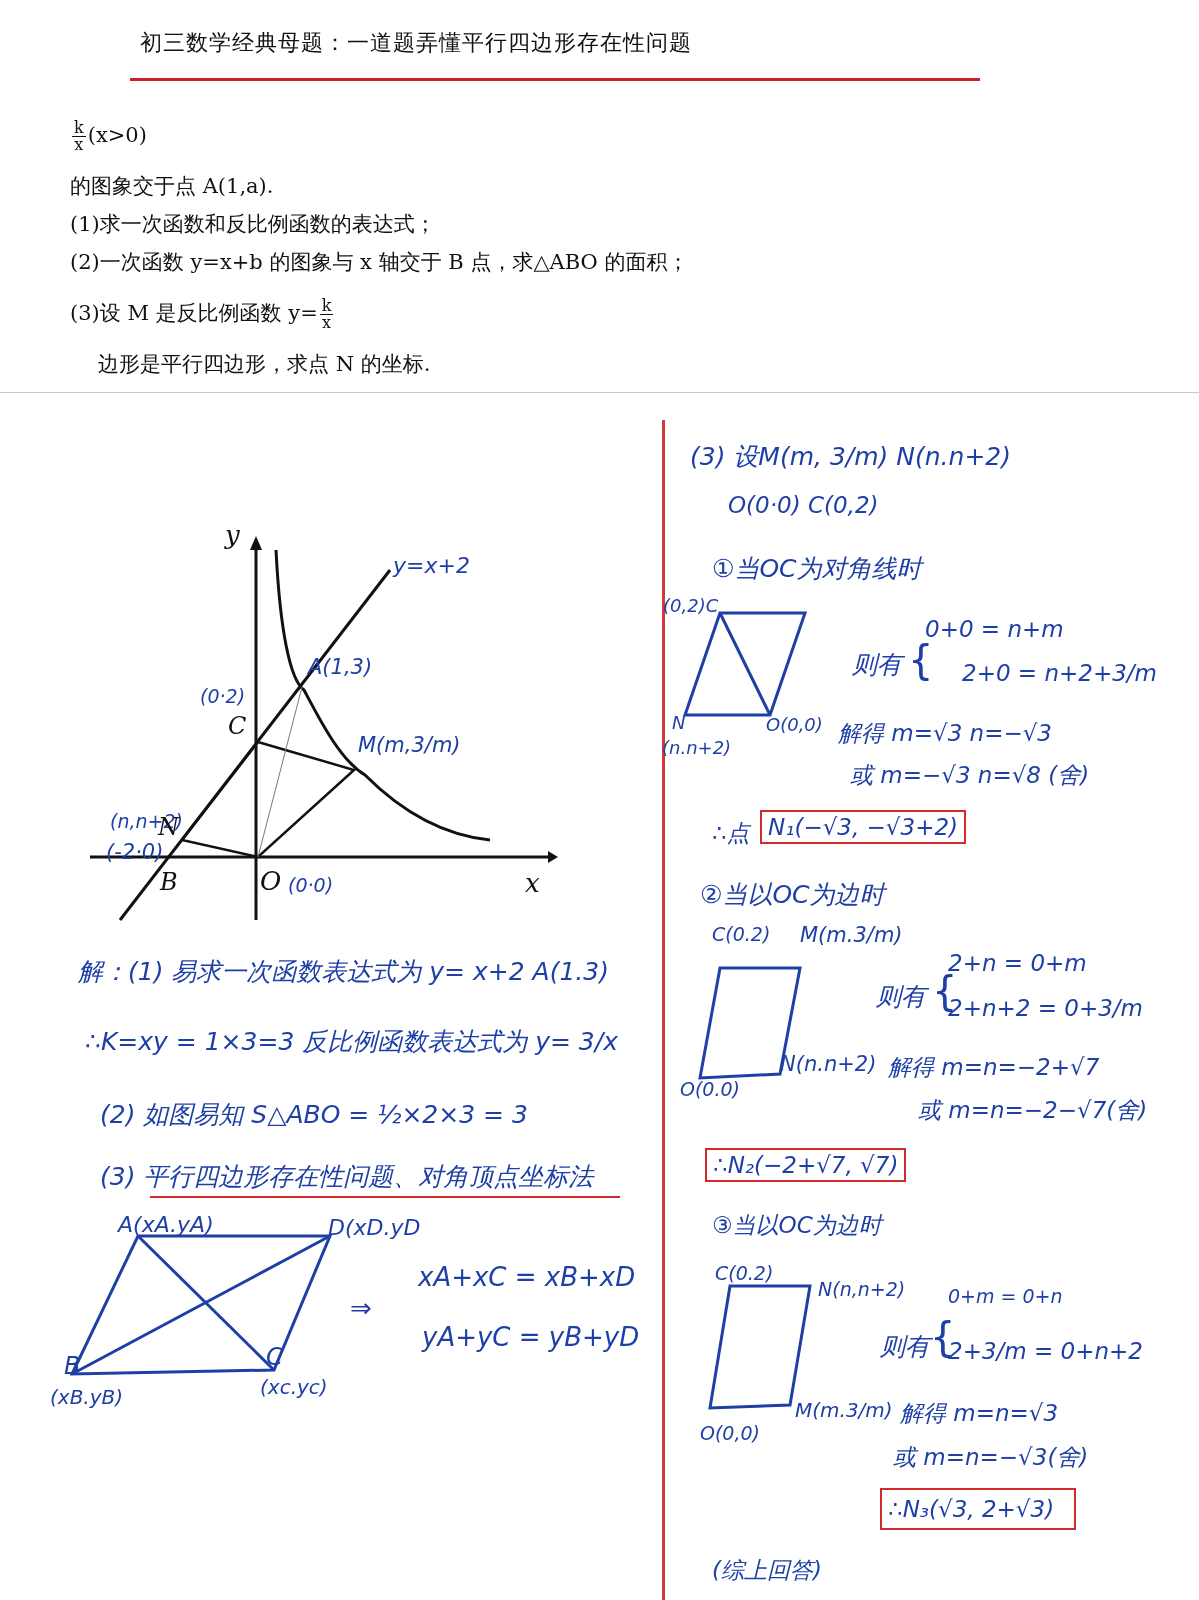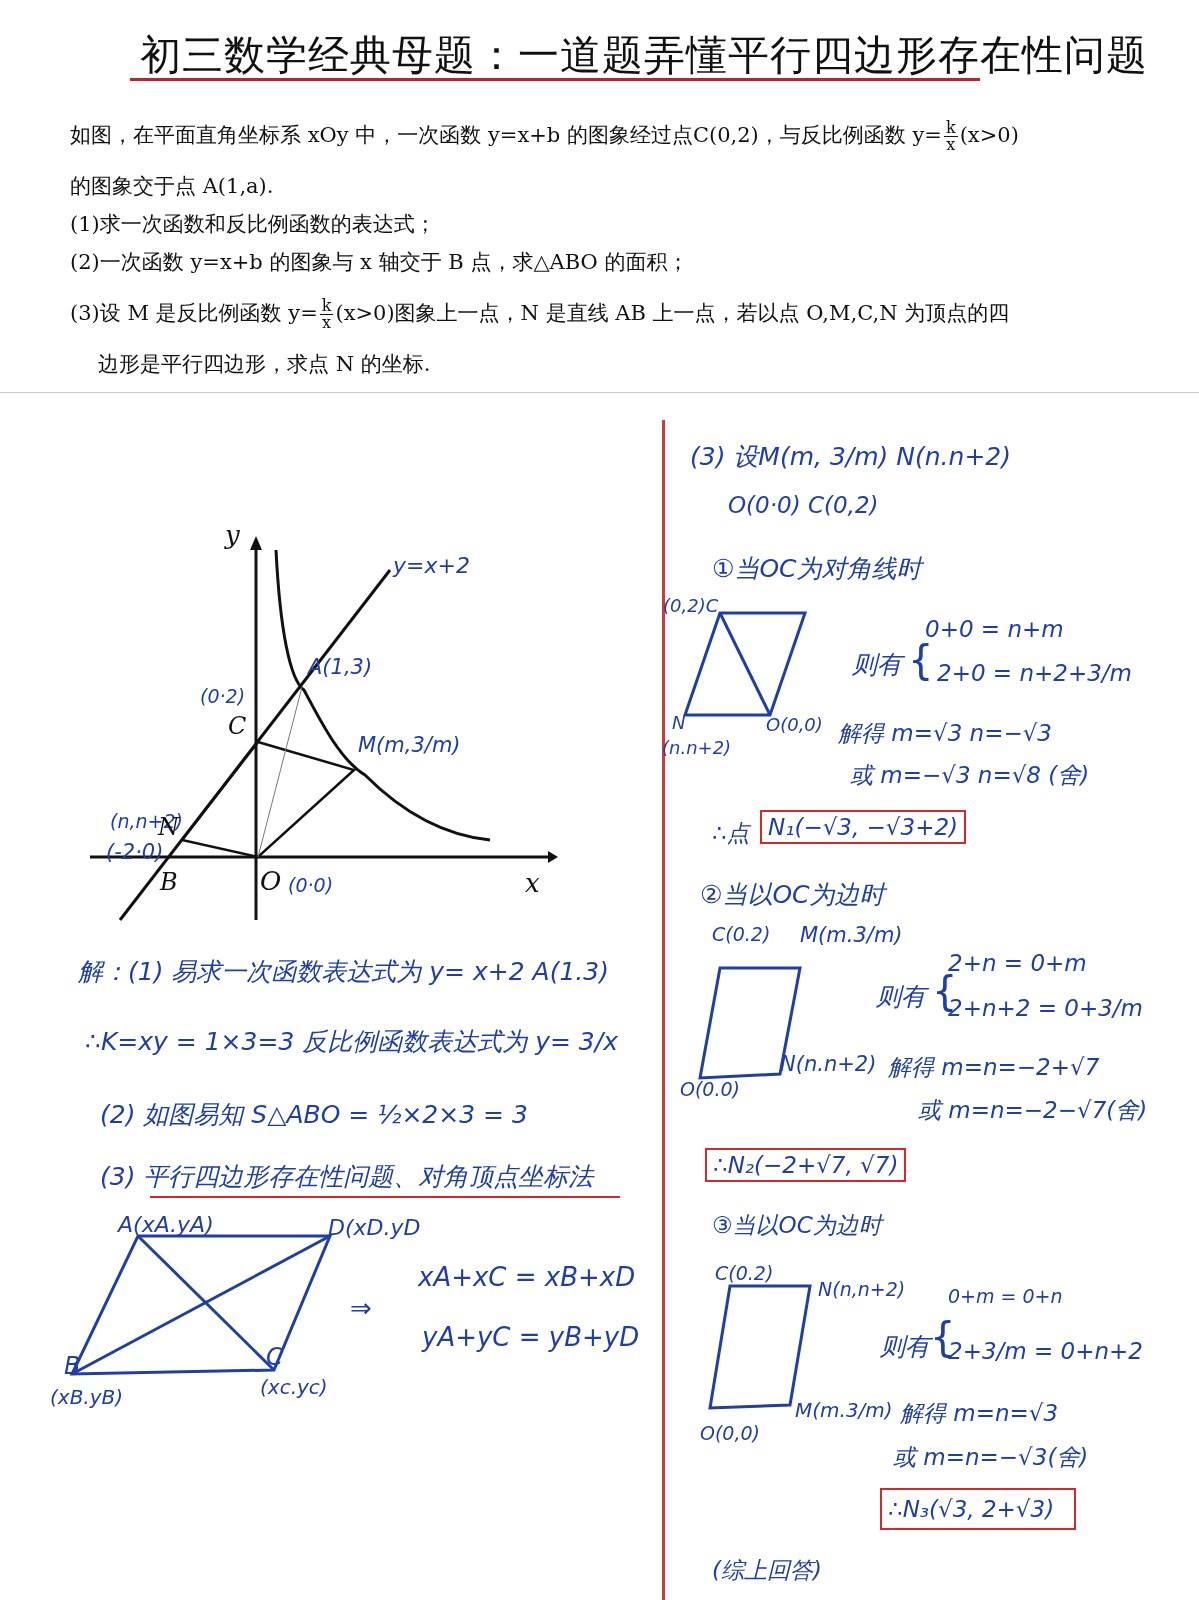--- a/index.html
+++ b/index.html
@@ -1,44 +1,44 @@
 <!DOCTYPE html>
 <html><head>
 <meta charset="utf-8">
 <style>
   html,body{margin:0;padding:0;background:#fff;}
   body{width:1199px;height:1600px;position:relative;overflow:hidden;font-family:"DejaVu Sans",sans-serif;color:#111;}
   .abs{position:absolute;}
-  .title{left:140px;top:28px;font-size:41px;letter-spacing:1px;font-family:"DejaVu Sans",sans-serif;color:#111;white-space:nowrap;}
+  .title{left:140px;top:28px;font-size:22px;letter-spacing:1px;font-family:"DejaVu Sans",sans-serif;color:#111;white-space:nowrap;}
   .title-rule{left:130px;top:78px;width:850px;height:3px;background:#c8202a;}
   .print{font-family:"DejaVu Serif",serif;font-size:21px;color:#111;white-space:nowrap;}
   .frac{display:inline-block;vertical-align:middle;text-align:center;line-height:1;margin:0 2px;}
   .frac .num{display:block;font-size:16px;border-bottom:1px solid #111;padding:0 2px;}
   .frac .den{display:block;font-size:16px;}
   .sep-line{left:0;top:392px;width:1199px;height:1px;background:#c9c9c9;}
   .vrule{left:662px;top:420px;width:3px;height:1180px;background:#d23a3a;}
   .hw{font-family:"DejaVu Sans",sans-serif;color:#1e3fa6;white-space:nowrap;font-style:italic;}
   .boxed{border:2px solid #d02a2a;padding:2px 6px;}
   .redline{height:2px;background:#d02a2a;}
   svg{position:absolute;overflow:visible;}
 </style>
 </head>
 <body>
 
 <div class="abs title">初三数学经典母题：一道题弄懂平行四边形存在性问题</div>
 <div class="abs title-rule"></div>
 
 <div class="abs print" style="left:70px;top:120px;">
-  <span>如图，在平面直角坐标系 xOy 中，一次函数 y=x+b 的图象经过点C(0,2)，与反比例函数 y=</span><span class="frac"><span class="num">k</span><span class="den">x</span></span><span>(x&gt;0)</span>
+  <span class="frac"><span class="num">k</span><span class="den">x</span></span><span>(x&gt;0)</span>
 </div>
 <div class="abs print" style="left:70px;top:172px;">的图象交于点 A(1,a).</div>
 <div class="abs print" style="left:70px;top:210px;">(1)求一次函数和反比例函数的表达式；</div>
 <div class="abs print" style="left:70px;top:248px;">(2)一次函数 y=x+b 的图象与 x 轴交于 B 点，求△ABO 的面积；</div>
 <div class="abs print" style="left:70px;top:298px;">
-  <span>(3)设 M 是反比例函数 y=</span><span class="frac"><span class="num">k</span><span class="den">x</span></span><span>(x&gt;0)图象上一点，N 是直线 AB 上一点，若以点 O,M,C,N 为顶点的四</span>
+  <span>(3)设 M 是反比例函数 y=</span><span class="frac"><span class="num">k</span><span class="den">x</span></span>
 </div>
 <div class="abs print" style="left:98px;top:350px;">边形是平行四边形，求点 N 的坐标.</div>
 
 <div class="abs sep-line"></div>
 <div class="abs vrule"></div>
 
 <svg width="470" height="420" style="left:90px;top:510px;">
 
   <line x1="0" y1="347" x2="458" y2="347" stroke="#111" stroke-width="3"></line>
   <polygon points="458,341 468,347 458,353" fill="#111"></polygon>
@@ -96,21 +96,21 @@
   <polygon points="50,8 135,8 100,110 15,110" stroke="#1e3fa6" stroke-width="3" fill="none"></polygon>
   <line x1="50" y1="8" x2="100" y2="110" stroke="#1e3fa6" stroke-width="3"></line>
 </svg>
 <div class="abs hw" style="left:663px;top:595px;font-size:18px;">(0,2)C</div>
 <div class="abs hw" style="left:672px;top:712px;font-size:18px;">N</div>
 <div class="abs hw" style="left:662px;top:737px;font-size:18px;">(n.n+2)</div>
 <div class="abs hw" style="left:766px;top:714px;font-size:18px;">O(0,0)</div>
 <div class="abs hw" style="left:852px;top:648px;font-size:25px;">则有</div>
 <div class="abs hw" style="left:908px;top:637px;font-size:40px;font-style:normal;">{</div>
 <div class="abs hw" style="left:925px;top:616px;font-size:23px;">0+0 = n+m</div>
-<div class="abs hw" style="left:937px;top:660px;font-size:23px;text-align:center;">2+0 = n+2+3/m</div>
+<div class="abs hw" style="left:962px;top:660px;font-size:23px;text-align:center;">2+0 = n+2+3/m</div>
 <div class="abs hw" style="left:838px;top:718px;font-size:23px;">解得 m=√3  n=−√3</div>
 <div class="abs hw" style="left:850px;top:760px;font-size:23px;">或 m=−√3  n=√8 (舍)</div>
 <div class="abs hw" style="left:712px;top:818px;font-size:23px;">∴点</div>
 <div class="abs hw boxed" style="left:760px;top:810px;font-size:23px;">N₁(−√3, −√3+2)</div>
 
 <div class="abs hw" style="left:700px;top:878px;font-size:25px;">②当以OC为边时</div>
 <svg width="130" height="130" style="left:690px;top:960px;">
   <polygon points="30,8 110,8 90,114 10,118" stroke="#1e3fa6" stroke-width="3" fill="none"></polygon>
 </svg>
 <div class="abs hw" style="left:712px;top:923px;font-size:19px;">C(0.2)</div>

